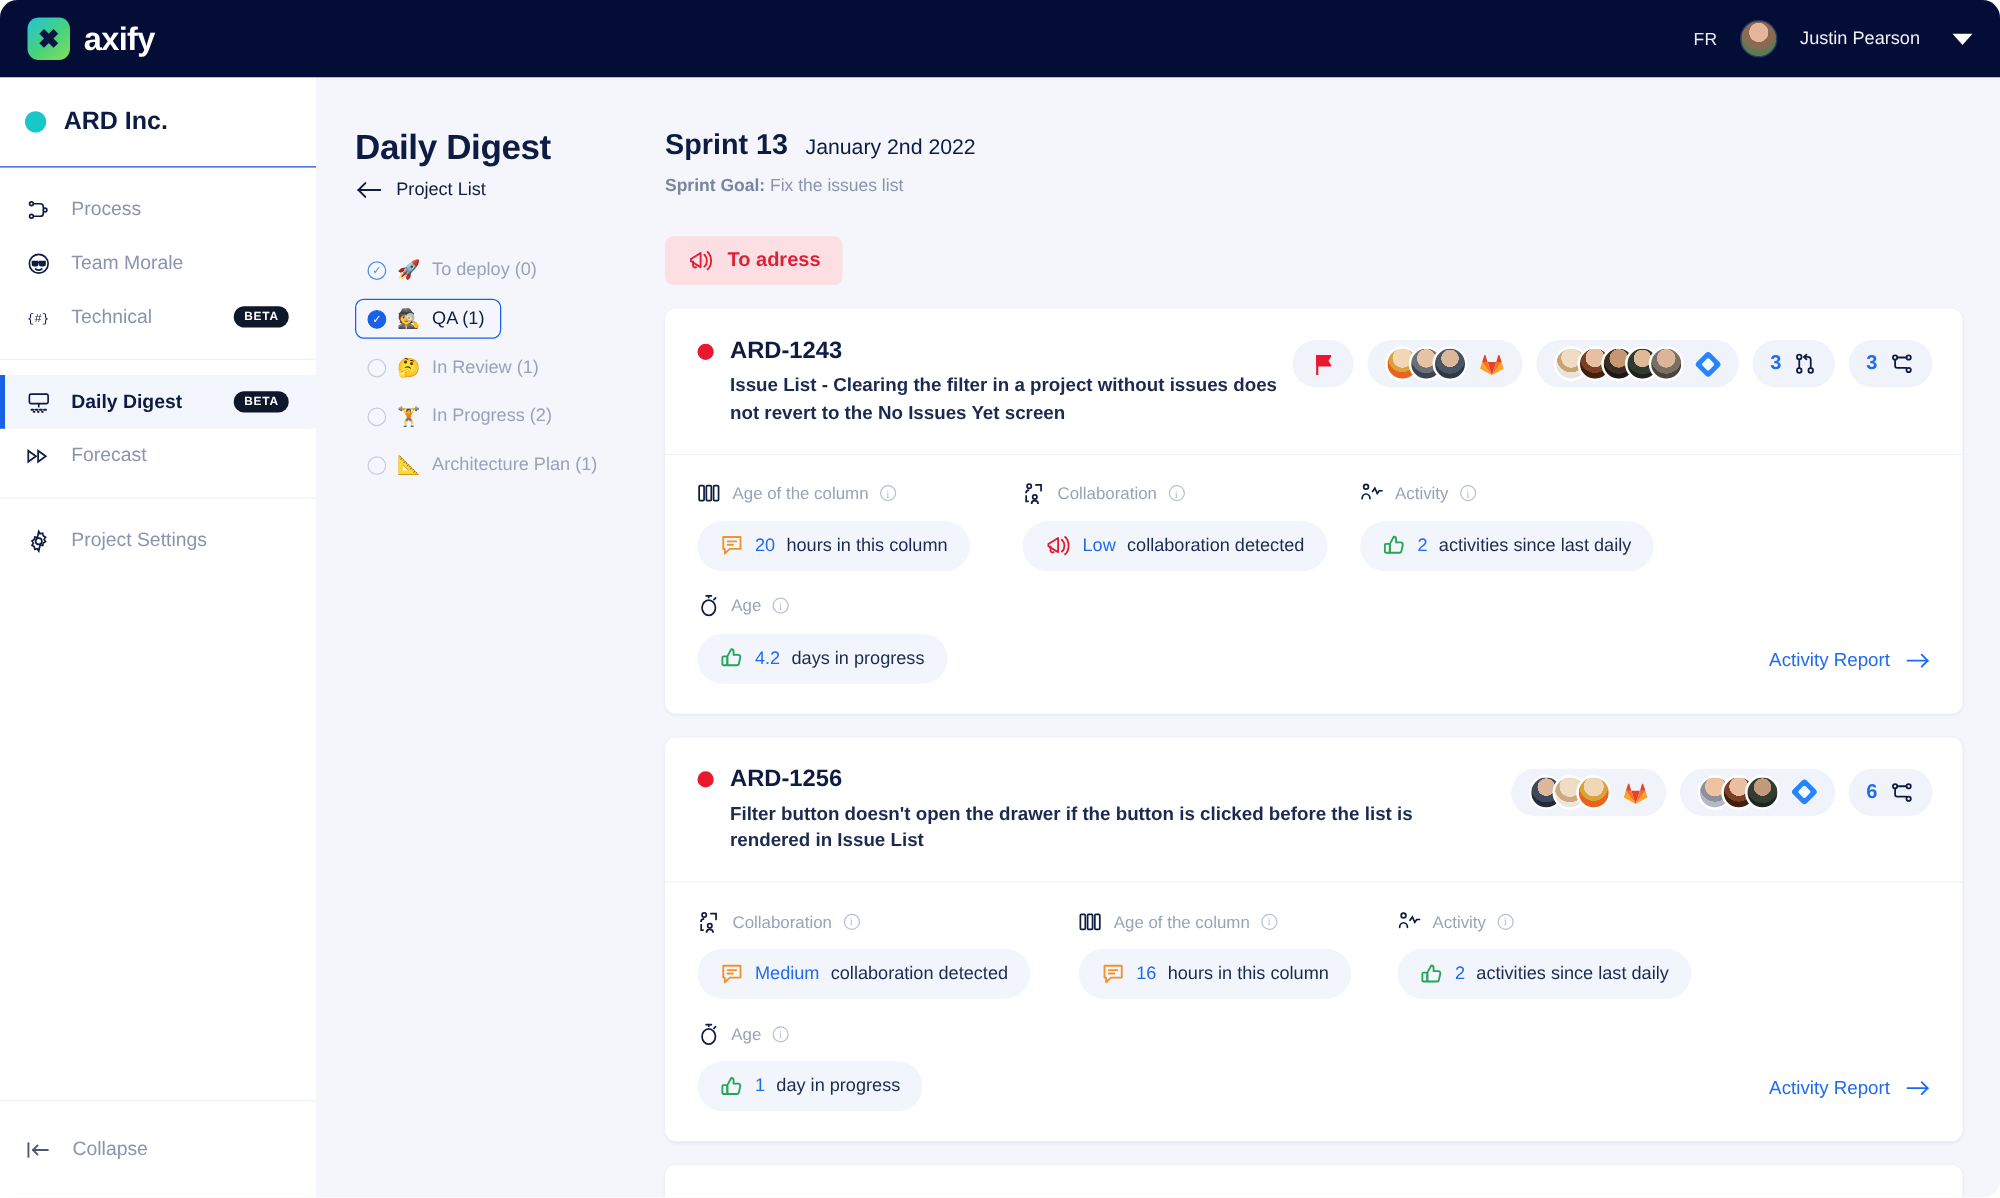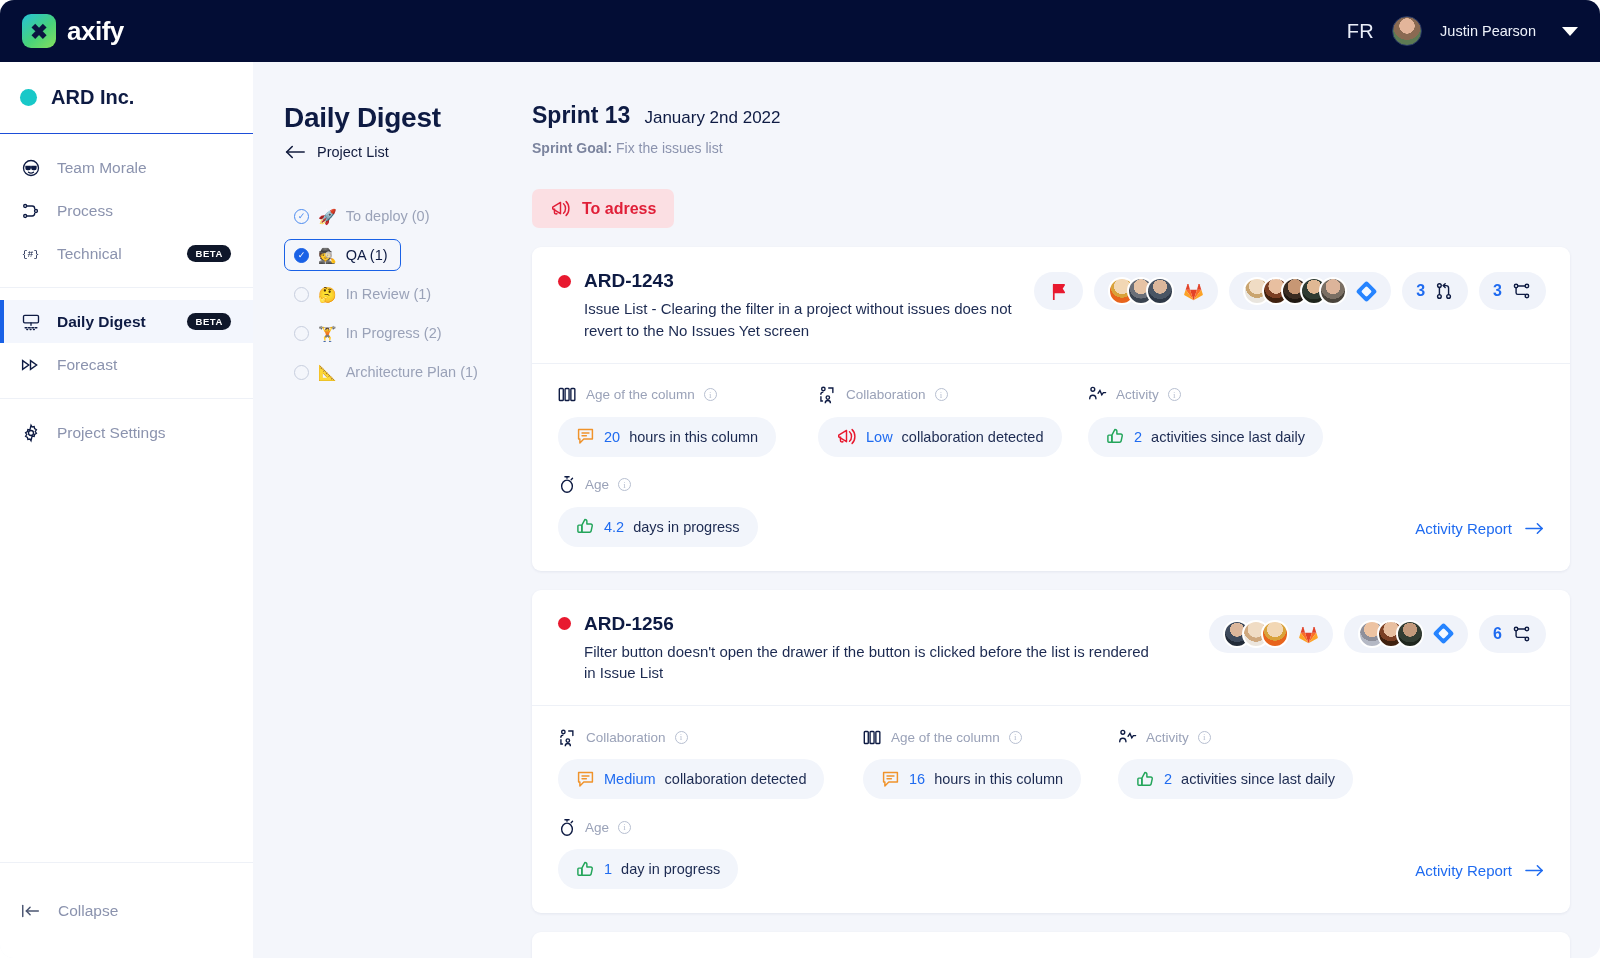--- a/index.html
+++ b/index.html
@@ -37,21 +37,21 @@
     color: #0b1440; font-size: 21px; font-weight: bold;
     line-height: 1;
   }
   .logo-text {
     color: #ffffff; font-size: 26px; letter-spacing: -0.5px;
     font-weight: 600;
   }
   .topbar-right {
     margin-left: auto; display: flex; align-items: center; gap: 18px;
   }
-  .lang { color: #e9edf8; font-size: 20px; letter-spacing: .3px; }
+  .lang { color: #e9edf8; font-size: 14px; letter-spacing: .3px; }
   .avatar-me {
     width: 30px; height: 30px; border-radius: 50%;
     background: radial-gradient(circle at 50% 32%, #e3b59a 0 32%, #8a6a52 33% 58%, #5d7a53 59% 100%);
     border: 1px solid #2a3a66;
   }
   .user-name { color: #eef2fb; font-size: 14.5px; }
   .caret-down {
     width: 0; height: 0; margin-left: 8px;
     border-left: 8px solid transparent; border-right: 8px solid transparent;
     border-top: 9px solid #ffffff;
@@ -89,21 +89,21 @@
   }
   .nav-item.active .nav-label { color: #0e1b43; font-weight: 700; }
   .beta {
     margin-left: auto; margin-right: 22px;
     background: #0f172a; color: #ffffff; font-size: 9.5px;
     letter-spacing: .6px; font-weight: 700;
     padding: 3px 8px; border-radius: 9px;
   }
   .collapse-row {
     margin-top: auto; border-top: 1px solid #eef1f7;
-    height: 96px; display: flex; align-items: center;
+    height: 78px; display: flex; align-items: center;
     padding-left: 20px; gap: 16px; cursor: pointer;
   }
   .collapse-label { font-size: 15.5px; color: #8b93ae; }
 
   
   .digest-col {
     position: absolute; top: 62px; left: 253px;
     width: 265px; height: 896px;
     background: #f4f6fb;
     padding: 40px 0 0 31px;
@@ -168,21 +168,21 @@
     box-shadow: 0 1px 3px rgba(20,35,80,.07);
     overflow: hidden;
   }
   .card-head { display: flex; align-items: flex-start; padding: 23px 24px 21px 26px; }
   .card-head-left { flex: 1; min-width: 0; }
   .issue-key-row { display: flex; align-items: center; gap: 13px; }
   .issue-dot { width: 13px; height: 13px; border-radius: 50%; background: #e8192f; flex: none; }
   .issue-key { font-size: 19px; font-weight: 700; color: #0e1b43; }
   .issue-sum {
     margin-top: 6px; margin-left: 26px;
-    font-size: 15px; color: #1c2a51; line-height: 1.45; max-width: 600px;
+    font-size: 15px; color: #1c2a51; line-height: 1.45; max-width: 600px; font-weight: bold;
   }
   .chips { display: flex; align-items: center; gap: 11px; margin-top: 2px; }
   .chip {
     background: #f0f3fa; border-radius: 22px; height: 38px;
     display: flex; align-items: center; padding: 0 14px; gap: 9px;
   }
   .chip.flag { padding: 0 16px; }
   .chip-num { color: #1f6bf0; font-size: 16px; font-weight: 600; }
   .stack { display: flex; align-items: center; }
   .stack .av {
@@ -241,40 +241,40 @@
   <div class="sidebar">
     <div class="org">
       <div class="org-dot"></div>
       <div class="org-name">ARD Inc.</div>
     </div>
 
     <div class="nav-group bordered">
       <div class="nav-item">
         <span class="ico">
           <svg width="20" height="20" viewBox="0 0 24 24" fill="none" stroke="#0e1b43" stroke-width="1.6">
+            <circle cx="5" cy="6" r="1.8"></circle>
+              <circle cx="5" cy="18" r="1.8"></circle>
+            <circle cx="18" cy="12" r="1.8"></circle>
+            <path d="M6.8 6h6.6a3 3 0 0 1 3 3v1"></path>
+            <path d="M6.8 18h6.6a3 3 0 0 0 3-3v-1"></path>
+          </svg>
+        </span>
+        <span class="nav-label">Process</span>
+      </div>
+      <div class="nav-item">
+        <span class="ico">
+          <svg width="20" height="20" viewBox="0 0 24 24" fill="none" stroke="#0e1b43" stroke-width="1.6">
             <circle cx="12" cy="12" r="9"></circle>
             <path d="M6 10h5v2.2a1.6 1.6 0 0 1-1.6 1.6H7.6A1.6 1.6 0 0 1 6 12.2V10z" fill="#0e1b43"></path>
             <path d="M13 10h5v2.2a1.6 1.6 0 0 1-1.6 1.6h-1.8A1.6 1.6 0 0 1 13 12.2V10z" fill="#0e1b43"></path>
             <path d="M11 11h2" stroke-width="1.2"></path>
             <path d="M9 17c1.8 1.3 4.2 1.3 6 0" stroke-linecap="round"></path>
           </svg>
         </span>
         <span class="nav-label">Team Morale</span>
-      </div>
-      <div class="nav-item">
-        <span class="ico">
-          <svg width="20" height="20" viewBox="0 0 24 24" fill="none" stroke="#0e1b43" stroke-width="1.6">
-            <circle cx="5" cy="6" r="1.8"></circle>
-              <circle cx="5" cy="18" r="1.8"></circle>
-            <circle cx="18" cy="12" r="1.8"></circle>
-            <path d="M6.8 6h6.6a3 3 0 0 1 3 3v1"></path>
-            <path d="M6.8 18h6.6a3 3 0 0 0 3-3v-1"></path>
-          </svg>
-        </span>
-        <span class="nav-label">Process</span>
       </div>
       <div class="nav-item">
         <span class="ico">
           <svg width="24" height="18" viewBox="0 0 30 18">
             <text x="15" y="14" text-anchor="middle" font-size="14" font-family="Liberation Mono, monospace" fill="#0e1b43">{#}</text>
           </svg>
         </span>
         <span class="nav-label">Technical</span>
         <span class="beta">BETA</span>
       </div>

